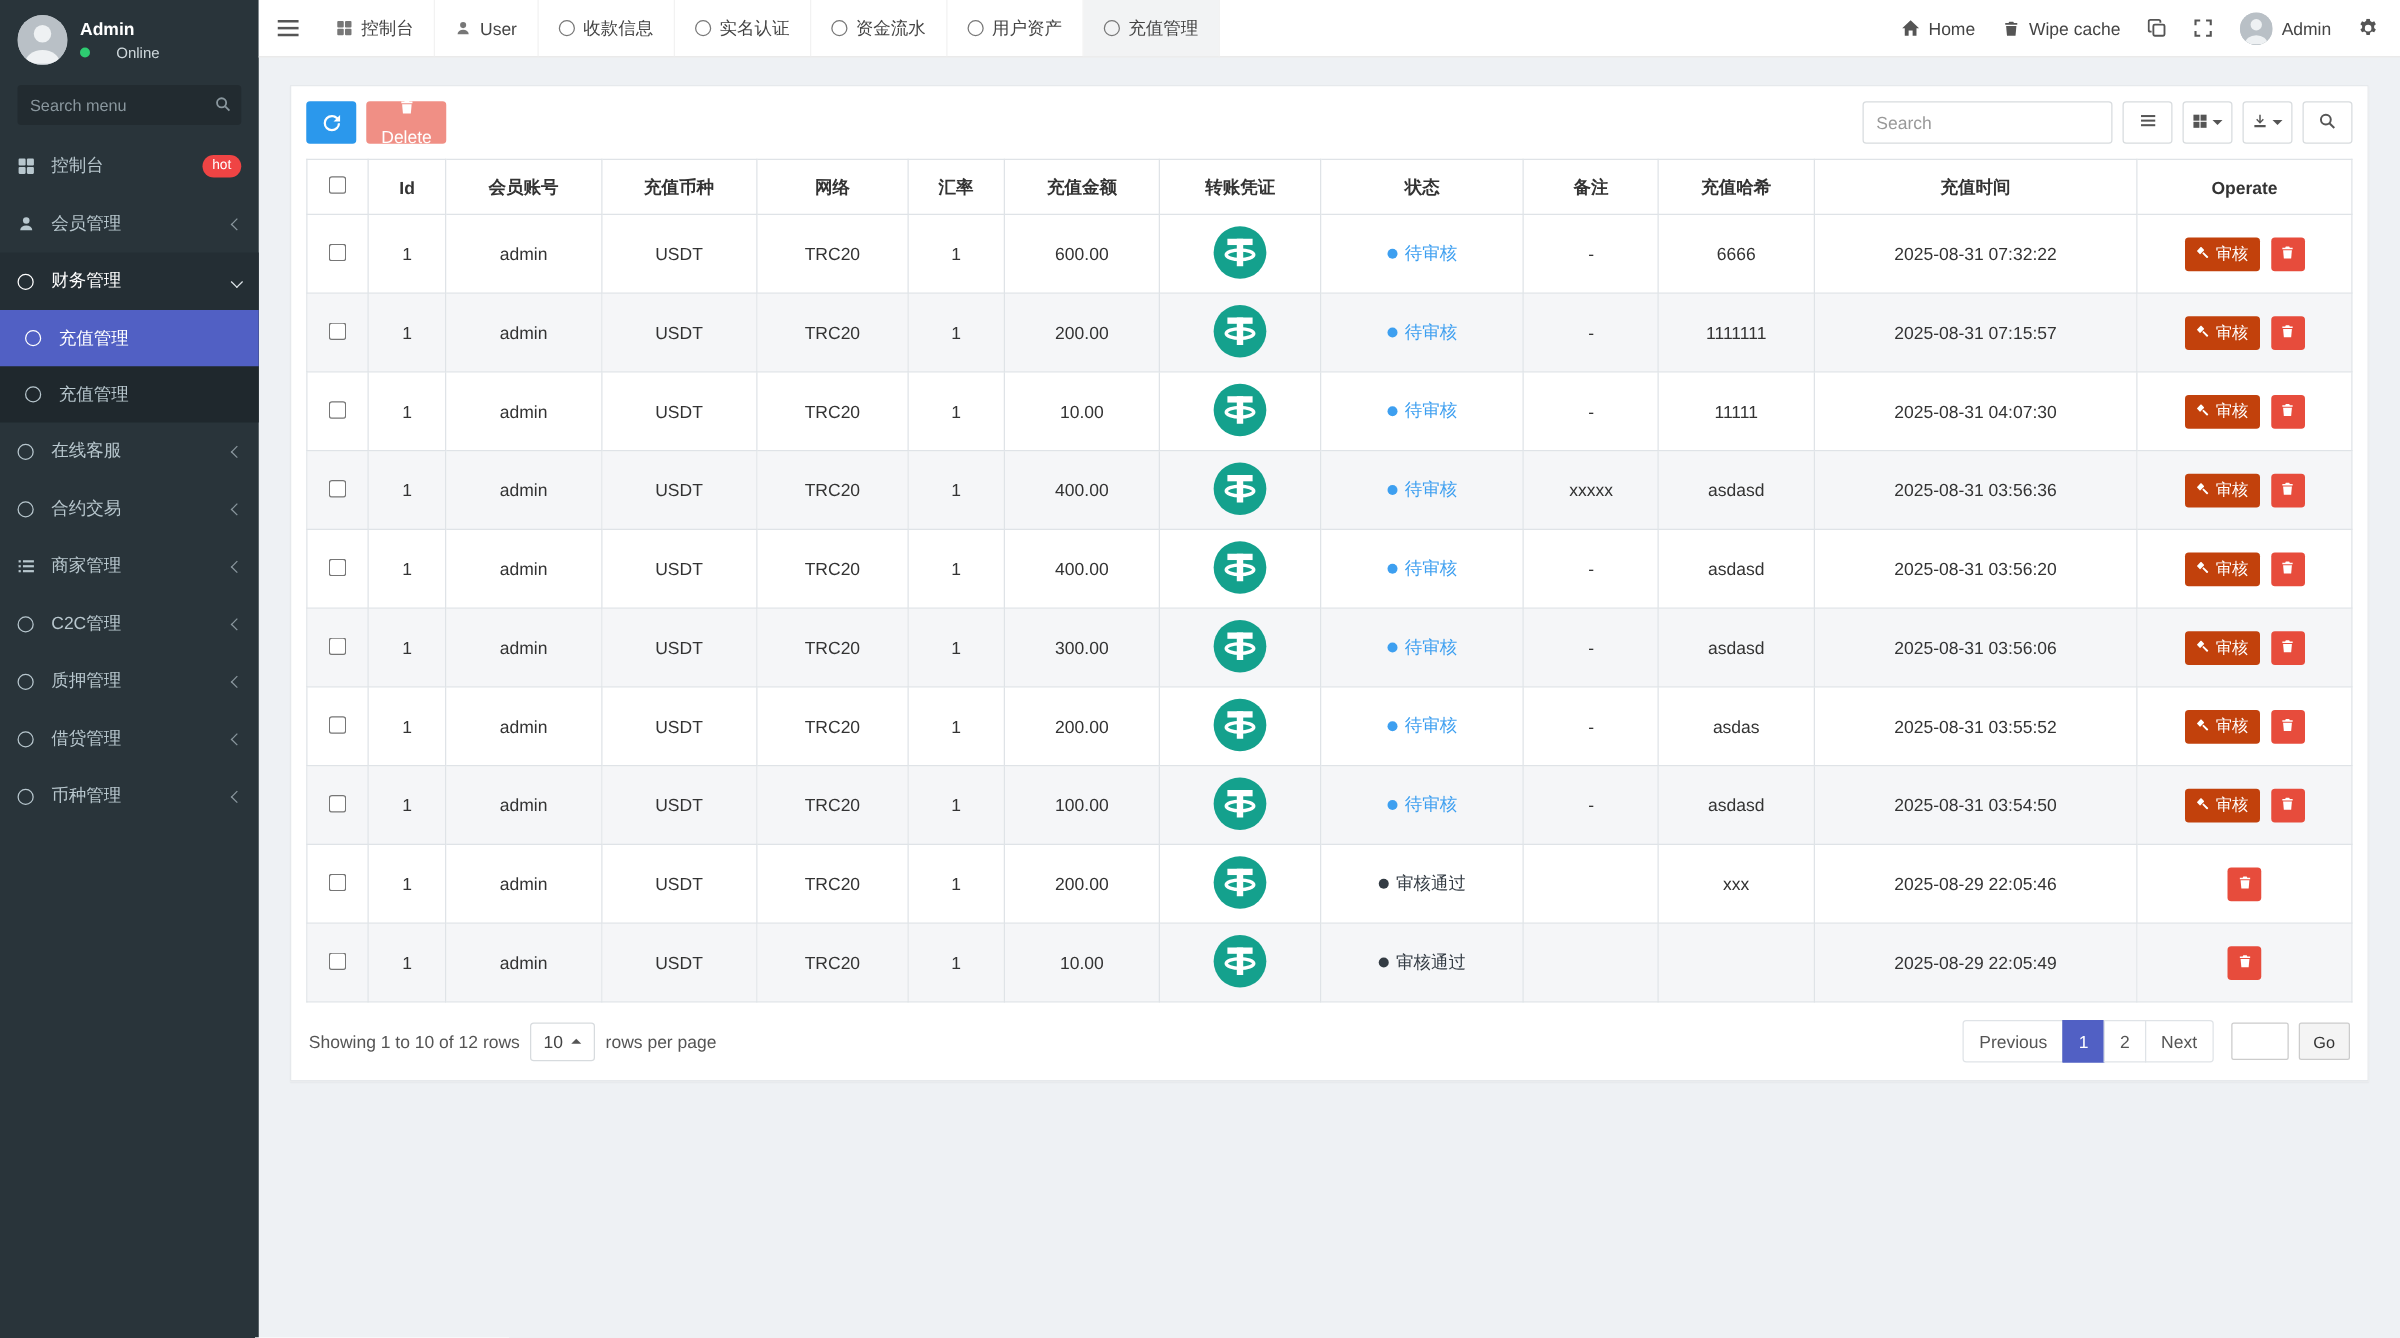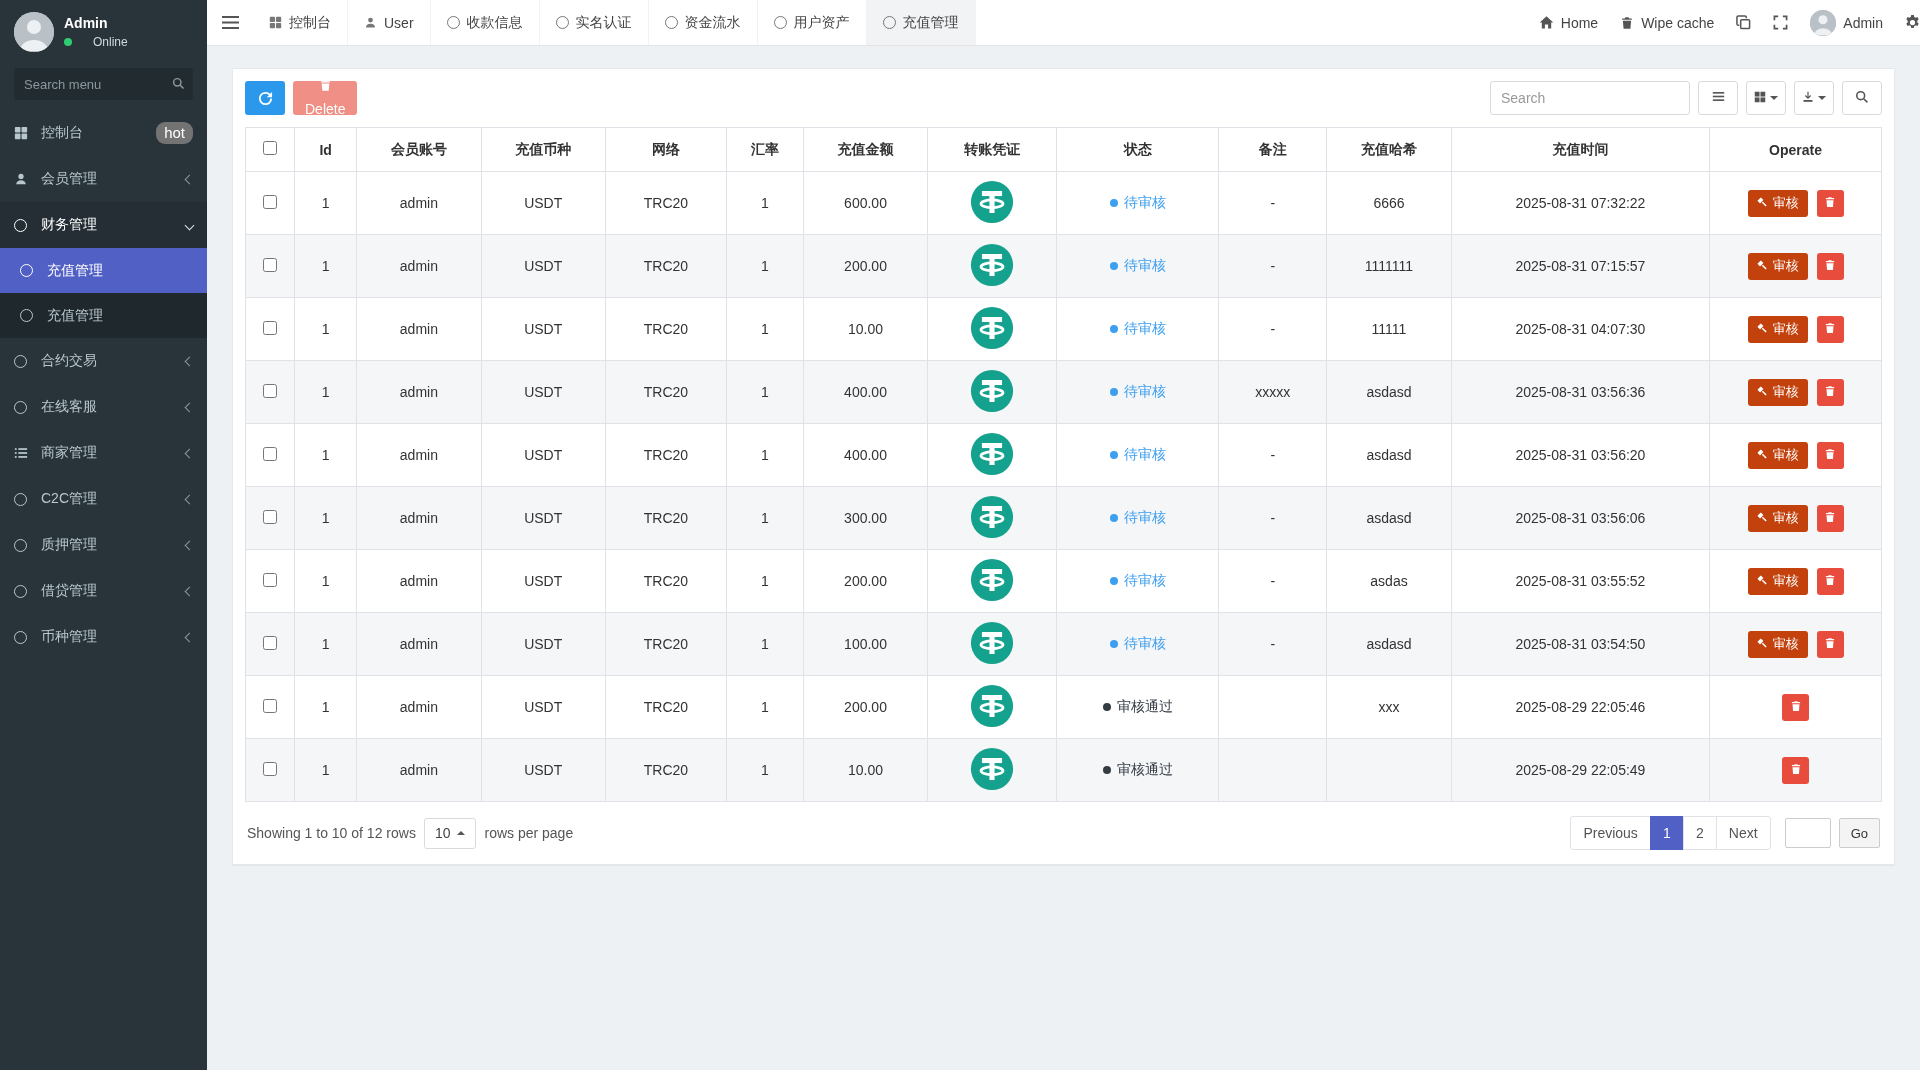--- a/index.html
+++ b/index.html
@@ -21,38 +21,38 @@
   .dot-online { width: 8px; height: 8px; border-radius: 50%; background: #2ecc71; display: inline-block; }
   .menu-search { margin: 4px 14px 10px; position: relative; }
   .menu-search input { width: 100%; height: 32px; background: #222b30; border: none; border-radius: 3px; color: #cfd8dc; padding: 0 30px 0 10px; font-size: 13px; }
   .menu-search input::placeholder { color: #8a979e; }
   .menu-search .search-ic { position: absolute; right: 8px; top: 9px; color: #8a979e; }
   .menu { flex: 1; }
   .menu-item { display: flex; align-items: center; height: 46px; padding: 0 14px; color: #b8c7ce; font-size: 14px; cursor: pointer; }
   .menu-item.open { background: #242e34; color: #fff; }
   .mi-icon { width: 22px; display: flex; align-items: center; }
   .mi-label { flex: 1; margin-left: 5px; }
-  .badge-hot { background: #737373; color: #fff; font-size: 15px; border-radius: 9px; padding: 2px 8px; line-height: 1.2; }
+  .badge-hot { background: #ef4444; color: #fff; font-size: 11px; border-radius: 9px; padding: 2px 8px; line-height: 1.2; }
   .chev { width: 7px; height: 7px; border-right: 1.5px solid #8a979e; border-bottom: 1.5px solid #8a979e; display: inline-block; }
   .chev.left { transform: rotate(135deg); }
   .chev.down { transform: rotate(45deg); border-color: #dfe6ea; }
   .submenu { background: #1f282d; }
   .menu-item.sub { height: 45px; padding-left: 20px; }
   .menu-item.sub.active { background: #5160c4; color: #fff; }
   .o-icon { width: 13px; height: 13px; border: 1.5px solid currentColor; border-radius: 50%; display: inline-block; }
 
   
   .main { flex: 1; display: flex; flex-direction: column; min-width: 0; }
   .topbar { height: 46px; background: #fff; border-bottom: 1px solid #e4e4e4; display: flex; align-items: stretch; }
   .burger { width: 46px; display: flex; align-items: center; justify-content: center; color: #555; cursor: pointer; }
   .tabs { display: flex; }
   .tab { display: flex; align-items: center; gap: 7px; padding: 0 16px; color: #444; border-right: 1px solid #f2f2f2; cursor: pointer; white-space: nowrap; }
   .tab .ticon { color: #777; display: flex; align-items: center; }
   .tab.active { background: #f2f3f4; }
-  .topbar-right { margin-left: auto; display: flex; align-items: center; gap: 22px; color: #444; }
+  .topbar-right { margin-left: auto; display: flex; align-items: center; gap: 22px; padding-right: 18px; color: #444; }
   .tb-item { display: flex; align-items: center; gap: 7px; cursor: pointer; white-space: nowrap; }
   .tbicon-only { color: #555; cursor: pointer; display: flex; align-items: center; }
   .avatar-sm { width: 26px; height: 26px; border-radius: 50%; overflow: hidden; background: #b9c0c6; }
 
   
   .content { padding: 22px 25px; flex: 1; overflow: hidden; }
   .card { background: #fff; border: 1px solid #e6e9ec; box-shadow: 0 1px 1px rgba(0,0,0,.04); padding: 12px; }
 
   .toolbar { display: flex; align-items: center; margin-bottom: 12px; }
   .btn { height: 34px; border: none; border-radius: 3px; cursor: pointer; display: inline-flex; align-items: center; justify-content: center; font-size: 14px; flex-direction: column; }
@@ -170,28 +170,28 @@
               <i class="o-icon"></i>
             </span>
           <span class="mi-label">充值管理</span>
         </div>
       </div>
 
       <div class="menu-item">
         <span class="mi-icon">
             <i class="o-icon"></i>
           </span>
-        <span class="mi-label">合约交易</span>
+        <span class="mi-label">在线客服</span>
         <i class="chev left"></i>
       </div>
       <div class="menu-item">
         <span class="mi-icon">
             <i class="o-icon"></i>
           </span>
-        <span class="mi-label">在线客服</span>
+        <span class="mi-label">合约交易</span>
         <i class="chev left"></i>
       </div>
       <div class="menu-item">
         <span class="mi-icon">
           <svg width="14" height="14" viewBox="0 0 16 16" fill="currentColor">
               <rect x="1" y="2.5" width="2" height="2"></rect>
               <rect x="5" y="2.5" width="10" height="2"></rect>
               <rect x="1" y="7" width="2" height="2"></rect>
               <rect x="5" y="7" width="10" height="2"></rect>
               <rect x="1" y="11.5" width="2" height="2"></rect>

